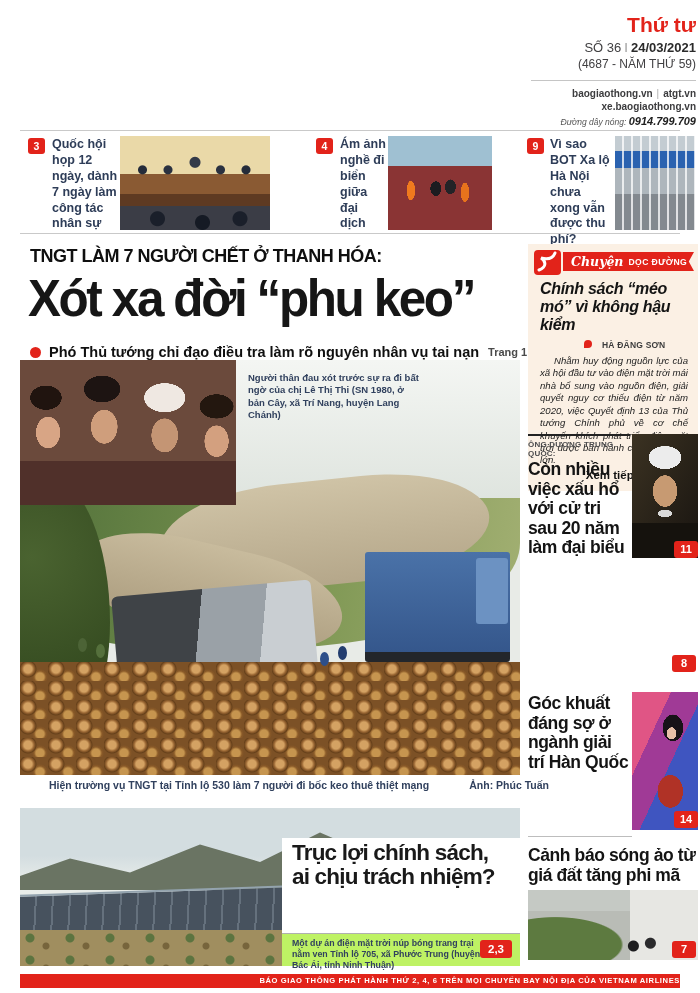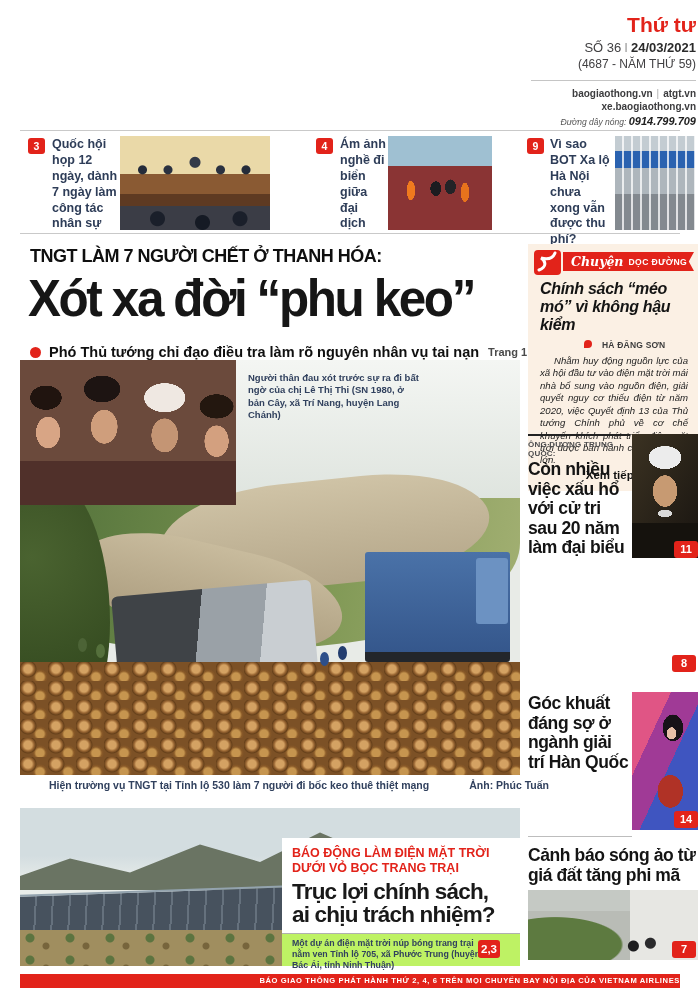--- a/index.html
+++ b/index.html
@@ -63,21 +63,21 @@
   .it-kicker{font-size:8px;font-weight:bold;color:#4c4c4e;letter-spacing:.2px;margin-bottom:2px;}
   .it1-text{left:528px;top:434px;width:102px;border-top:2px solid #222;padding-top:4px;}
   .it2-overlay{position:absolute;left:6px;top:6px;width:120px;font-size:15px;font-weight:bold;color:#fff;
       line-height:1.18;text-shadow:0 1px 3px rgba(0,0,0,.9),0 0 2px rgba(0,0,0,.8);letter-spacing:-.3px;}
   
   .bt-box{left:282px;top:838px;width:238px;height:128px;background:#fff;}
   .bt-kicker{margin:8px 10px 0;font-size:12.5px;font-weight:bold;color:var(--red);line-height:1.22;}
   .bt-headline{margin:3px 10px 0;font-size:22.5px;font-weight:bold;color:#191919;line-height:1.06;letter-spacing:-.8px;}
   .bt-strip{position:absolute;left:0;right:0;bottom:0;height:33px;background:#bef264;border-top:1px solid #b0b0b0;}
   .bt-caption{padding:4px 34px 0 10px;font-size:8.8px;font-weight:bold;color:var(--navy);line-height:1.25;}
-  .bt-badge{right:20px;bottom:8px;width:22px;height:18px;line-height:18px;font-size:11.5px;}
+  .bt-badge{right:8px;bottom:8px;width:32px;height:18px;line-height:18px;font-size:11.5px;}
   
   .footer{left:20px;top:974px;width:660px;height:14px;background:var(--red);color:#fff;
       font-size:7.6px;font-weight:bold;text-align:right;line-height:14px;letter-spacing:.6px;}
   
   .tz1{background-image:
       radial-gradient(circle at 15% 36%,#252c3a 0 4px,transparent 5px),
       radial-gradient(circle at 32% 36%,#2a3140 0 4px,transparent 5px),
       radial-gradient(circle at 50% 28%,#333a48 0 5px,transparent 6px),
       radial-gradient(circle at 67% 36%,#2a3140 0 4px,transparent 5px),
       radial-gradient(circle at 84% 36%,#252c3a 0 4px,transparent 5px),
@@ -266,21 +266,20 @@
   <div class="ph ph-street" style="left:528px;top:890px;width:170px;height:70px;"></div>
   <div class="badge pagebadge" style="left:672px;top:941px;">7</div>
 
   <div class="ph sp-solar">
     <div class="sp-mounts"></div>
     <div class="sp-panels"></div>
     <div class="sp-ground"></div>
   </div>
 
   <div class="abs bt-box">
-    <div class="bt-kicker">BÁO ĐỘNG LÀM ĐIỆN MẶT TRỜI DƯỚI VỎ BỌC TRANG TRẠI</div>
     <div class="bt-headline">Trục lợi chính sách, ai chịu trách nhiệm?</div>
     <div class="bt-strip">
       <div class="bt-caption">Một dự án điện mặt trời núp bóng trang trại nằm ven Tỉnh lộ 705, xã Phước Trung (huyện Bác Ái, tỉnh Ninh Thuận)</div>
       <div class="badge bt-badge">2,3</div>
     </div>
   </div>
 
   <div class="abs footer">BÁO GIAO THÔNG PHÁT HÀNH THỨ 2, 4, 6 TRÊN MỌI CHUYẾN BAY NỘI ĐỊA CỦA VIETNAM AIRLINES</div>
 
 </div>

